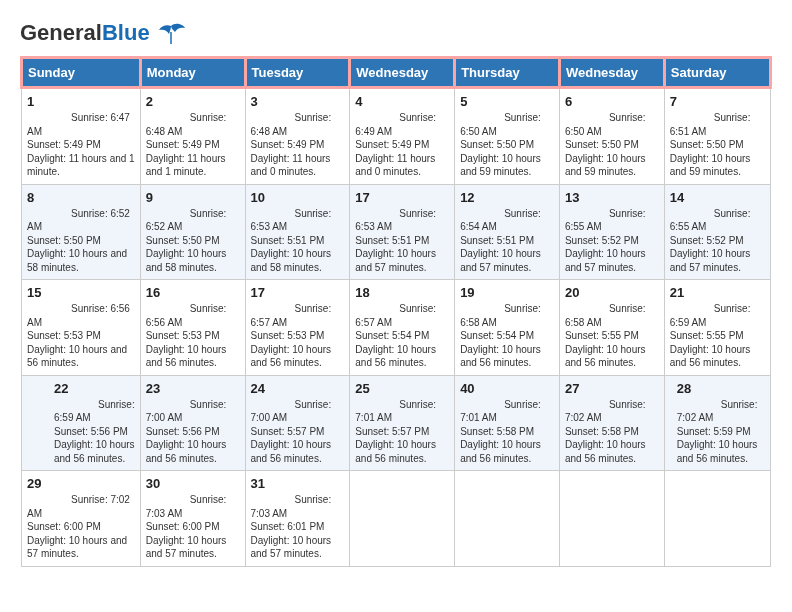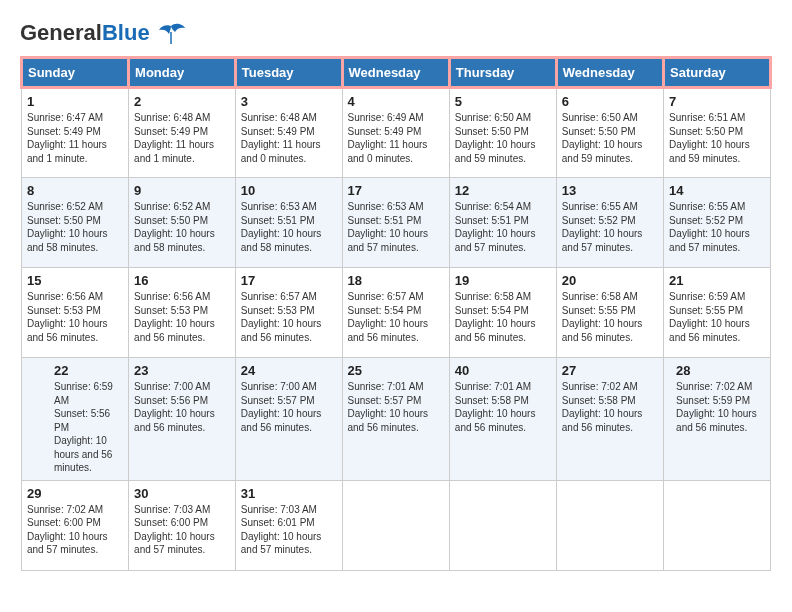--- a/index.html
+++ b/index.html
@@ -67,20 +67,21 @@
       font-size: 13px;
       font-weight: bold;
       color: #222;
       display: block;
       margin-bottom: 2px;
     }
     .day-info {
       font-size: 10px;
       color: #333;
       line-height: 1.35;
+      margin-left: 44px;
     }
     .empty-cell {
       background: #fff !important;
     }
   </style>
 </head>
 <body>
 
 <div class="header-area">
   <div class="logo">

